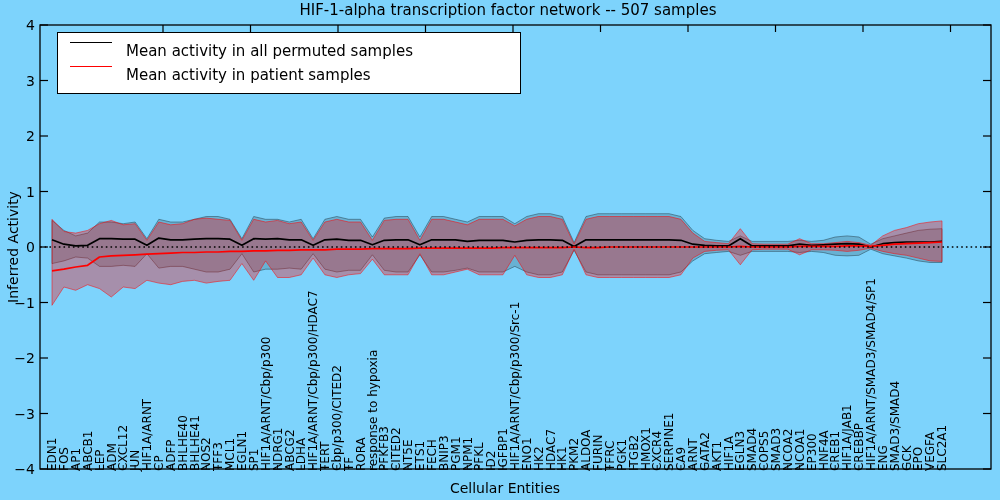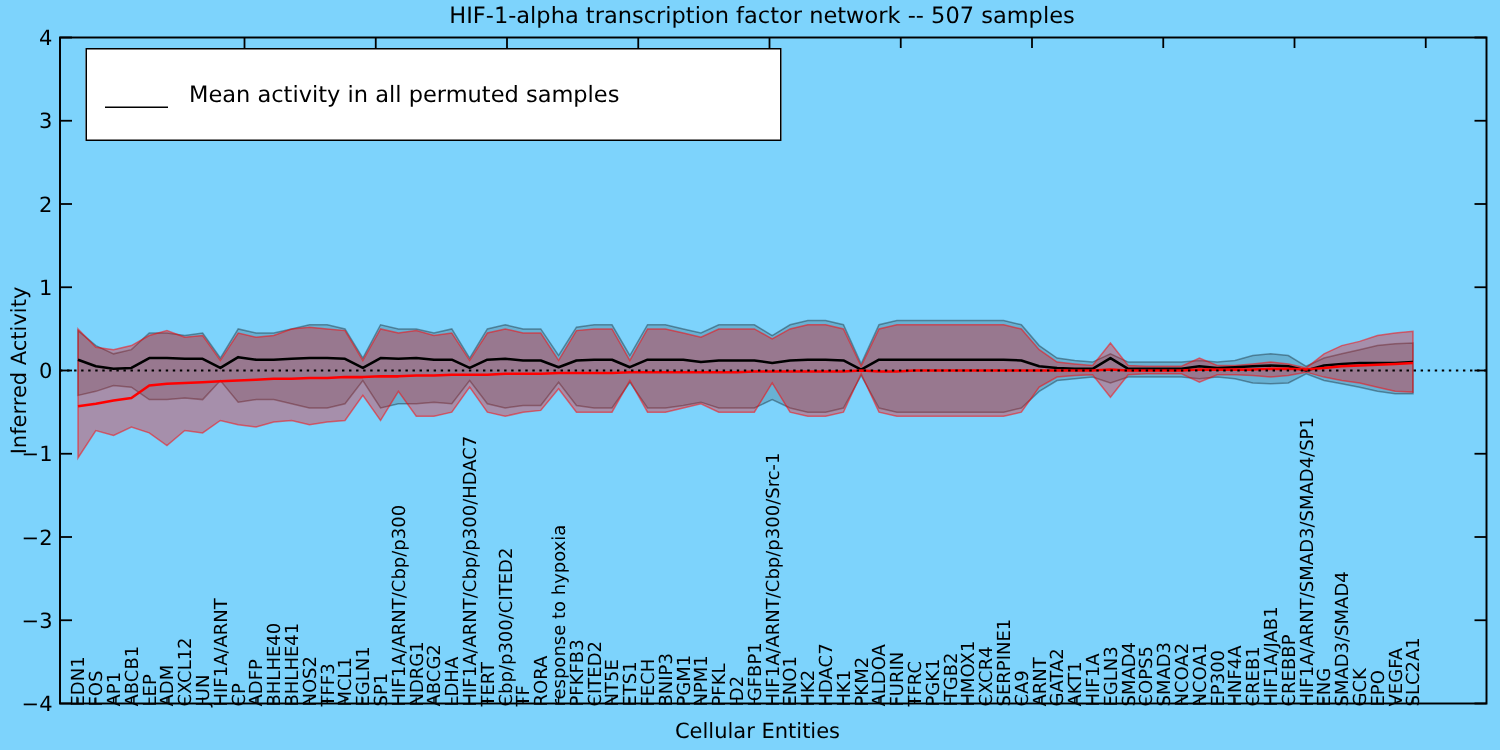--- a/index.html
+++ b/index.html
@@ -16,21 +16,21 @@
     font-size:14px;white-space:nowrap;
   }
   .x-label{
     position:absolute;left:0;top:480px;width:1010px;text-align:center;font-size:14px;
   }
   .legend{
     position:absolute;left:57px;top:32px;width:464px;height:62px;
     background:#fff;border:1.6px solid #000;box-sizing:border-box;
     display:flex;flex-direction:column;justify-content:space-evenly;padding:2px 0;
   }
-  .legend-row{display:flex;align-items:flex-end;gap:14px;padding-left:12px;}
+  .legend-row{display:flex;align-items:flex-start;gap:14px;padding-left:12px;}
   .legend-line{display:inline-block;width:42px;height:0;border-top:1.7px solid #000;}
   .legend-text{font-size:15px;white-space:nowrap;}
   svg text{font-family:"DejaVu Sans","Liberation Sans",sans-serif;}
 </style>
 </head>
 <body>
 
 <div class="figure">
   <div class="chart-title">HIF-1-alpha transcription factor network -- 507 samples</div>
   <div class="y-label">Inferred Activity</div>
@@ -232,14 +232,18 @@
       <text x="934.3333333333334" y="471" font-size="12" text-anchor="start" transform="rotate(-90 934.3333333333334 471)">VEGFA</text>
       <line x1="942" y1="469" x2="942" y2="465" stroke="#000" stroke-width="0.9"></line>
       <text x="946.2" y="471" font-size="12" text-anchor="start" transform="rotate(-90 946.2 471)">SLC2A1</text>
     </svg>
 
   <div class="legend">
     <div class="legend-row">
       <span class="legend-line" style="border-top-color: rgb(0, 0, 0);"></span>
       <span class="legend-text">Mean activity in all permuted samples</span>
     </div>
+    <div class="legend-row">
+      <span class="legend-line" style="border-top-color: rgb(255, 0, 0);"></span>
+      <span class="legend-text">Mean activity in patient samples</span>
+    </div>
   </div>
 </div>
 
 </body></html>

